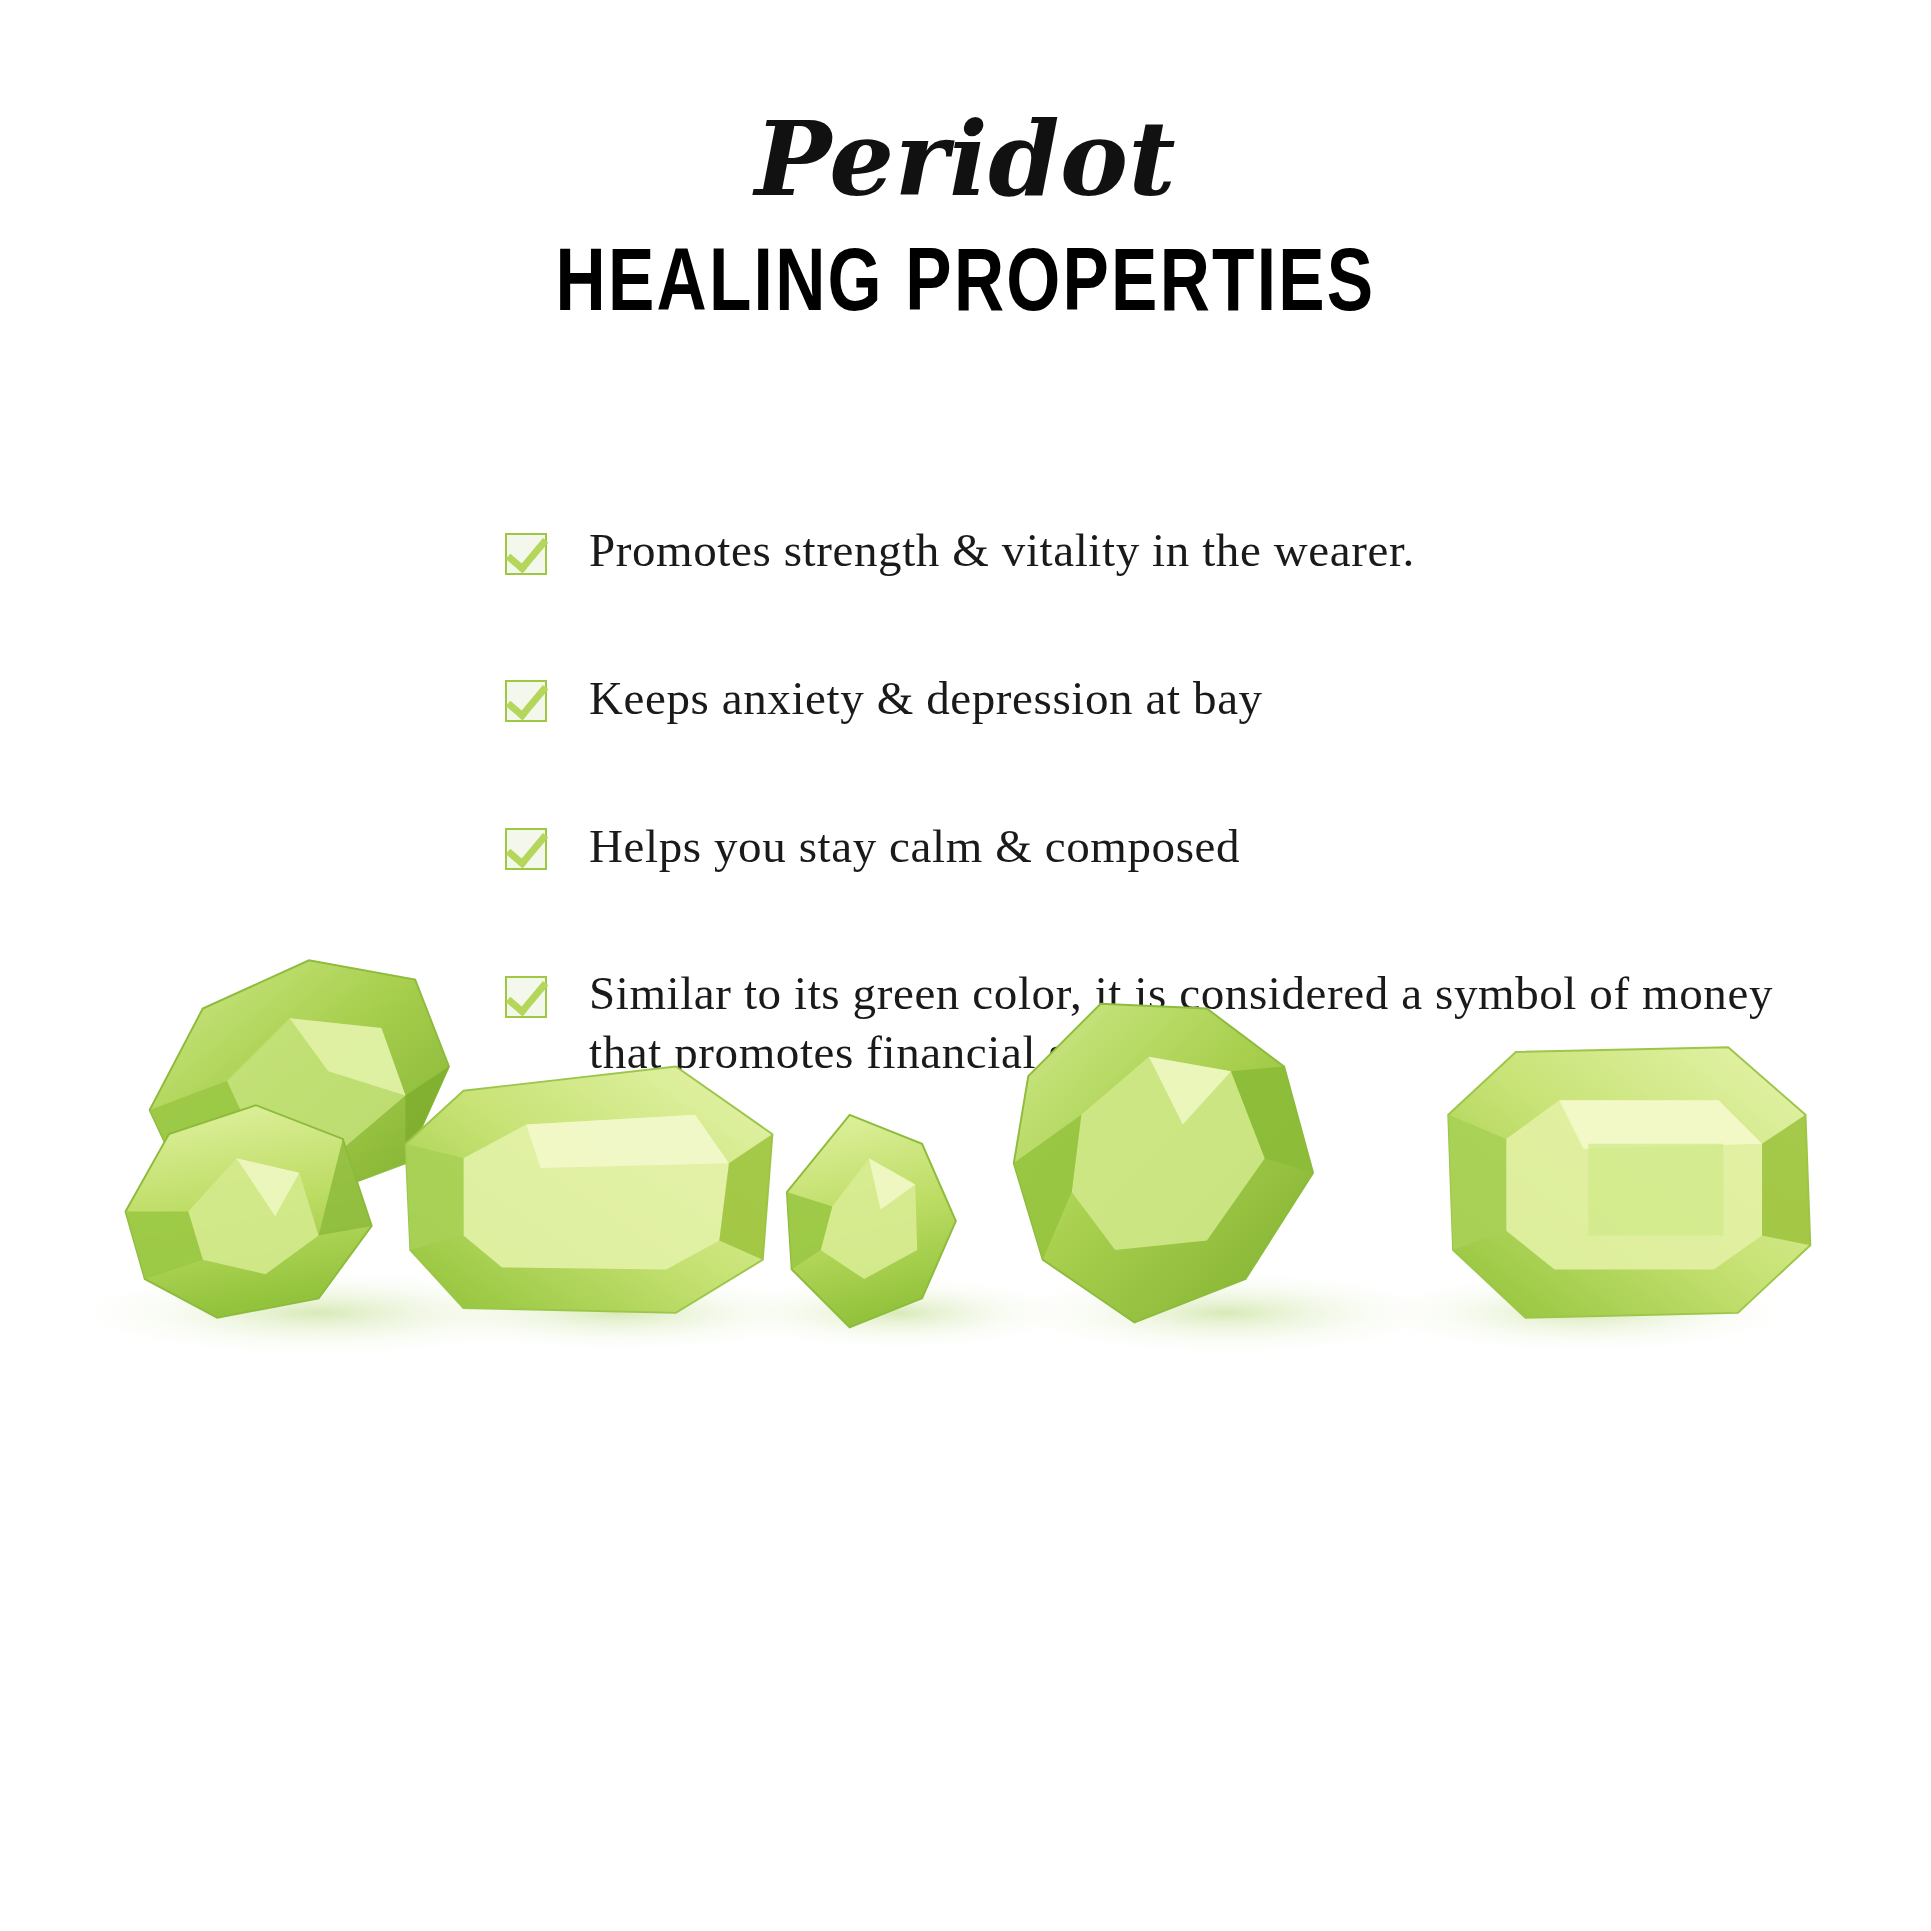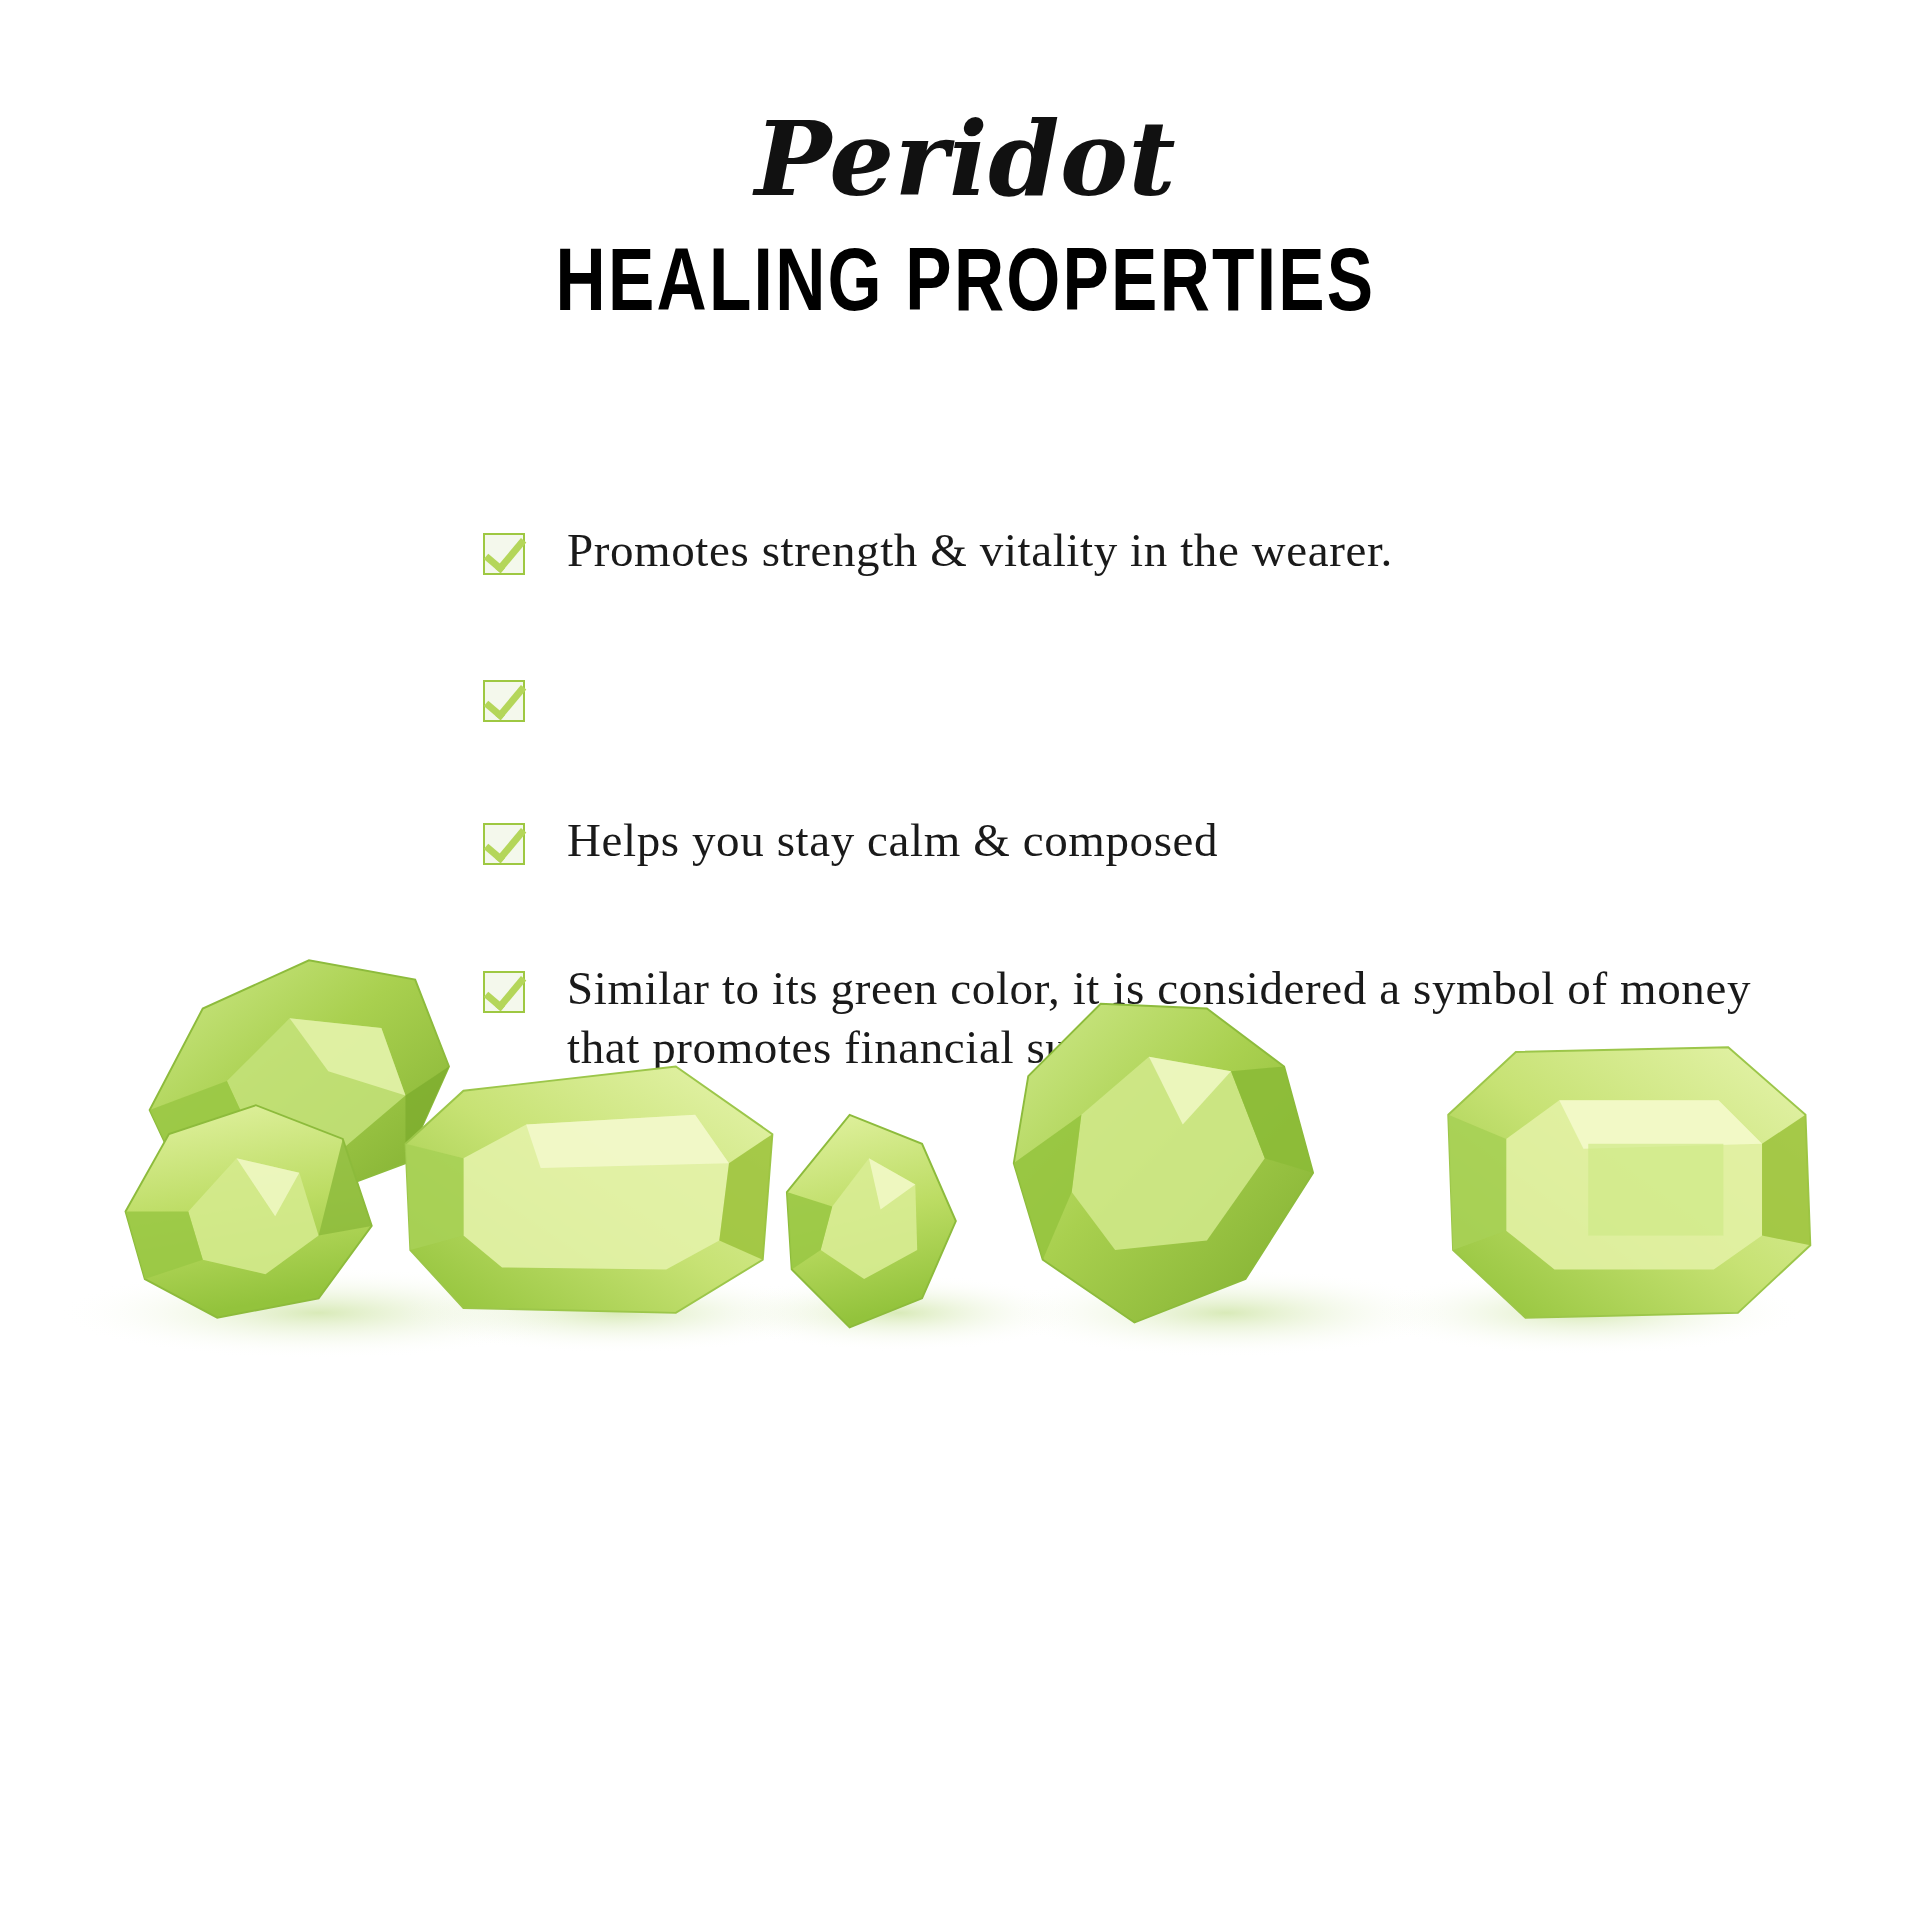--- a/index.html
+++ b/index.html
@@ -47,21 +47,21 @@
     margin: 25px 0 0 0;
     transform: scaleX(0.78);
     transform-origin: center center;
     white-space: nowrap;
   }
 
   
   .list {
     position: absolute;
     top: 521px;
-    left: 483px;
+    left: 505px;
     width: 1313px;
   }
   .list-item {
     display: flex;
     align-items: flex-start;
     margin-bottom: 89px;
   }
   .list-item:last-child {
     margin-bottom: 0;
     justify-content: center;
@@ -122,20 +122,21 @@
 
   <div class="list">
 
     <div class="list-item">
       <span class="check-box"></span>
       <span class="item-text">Promotes strength &amp; vitality in the wearer.</span>
     </div>
 
     <div class="list-item">
       <span class="check-box"></span>
+      <span class="item-text">Keeps anxiety &amp; depression at bay</span>
     </div>
 
 
     <div class="list-item">
       <span class="check-box"></span>
       <span class="item-text">Helps you stay calm &amp; composed</span>
     </div>
 
     <div class="list-item">
       <span class="check-box"></span>

